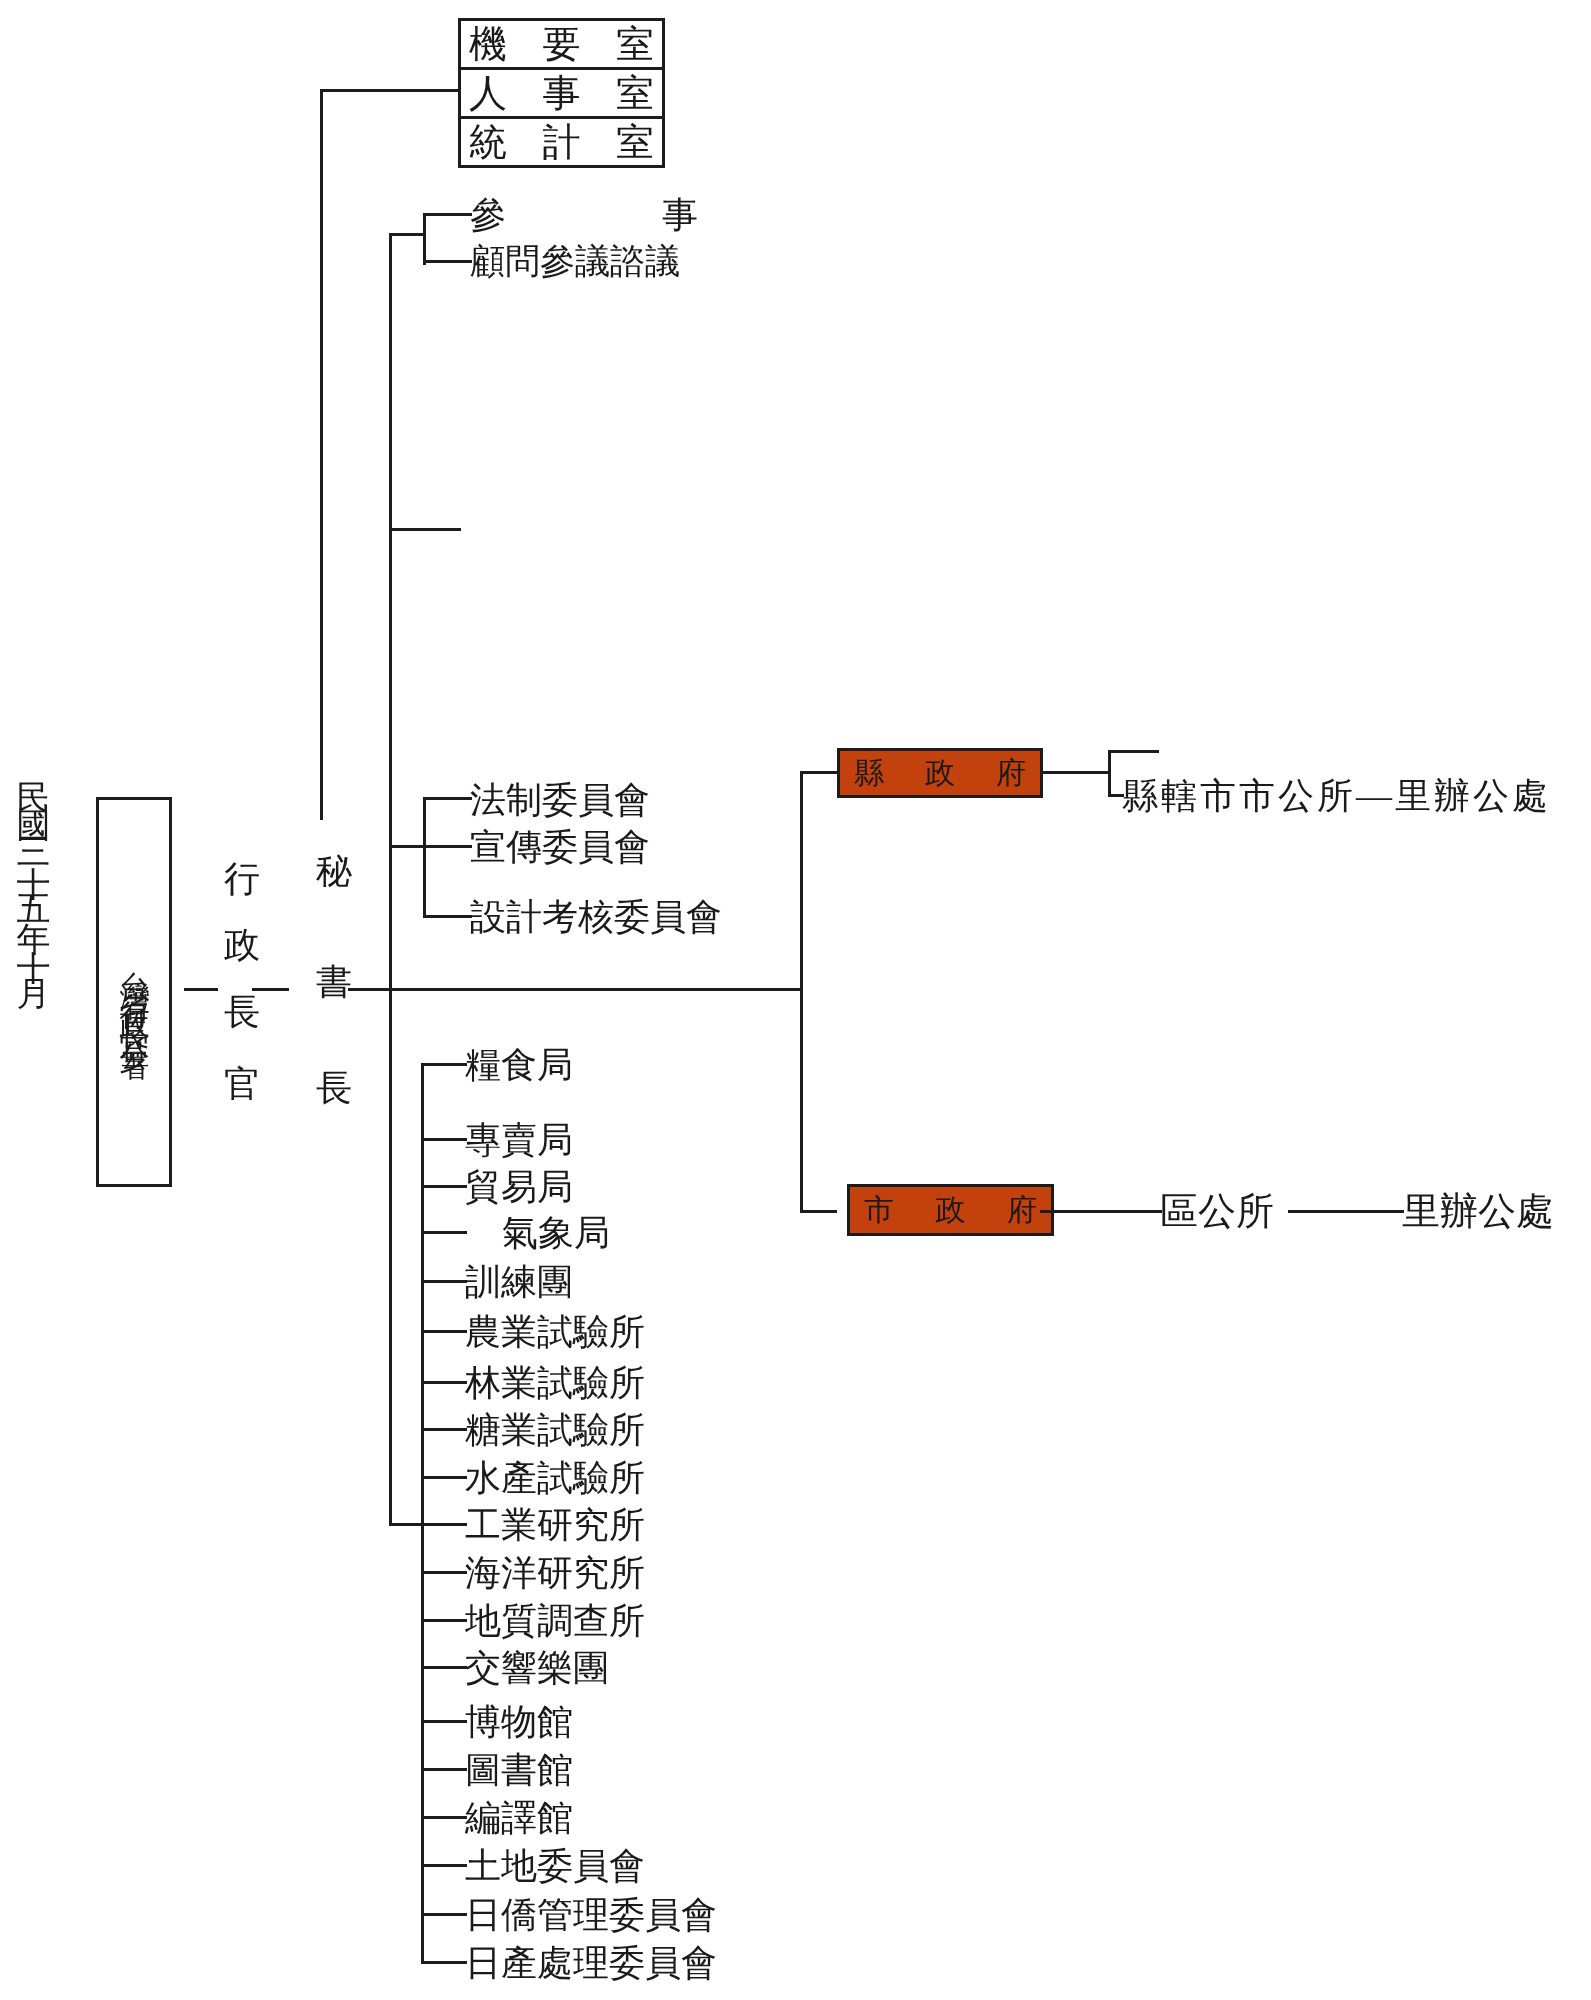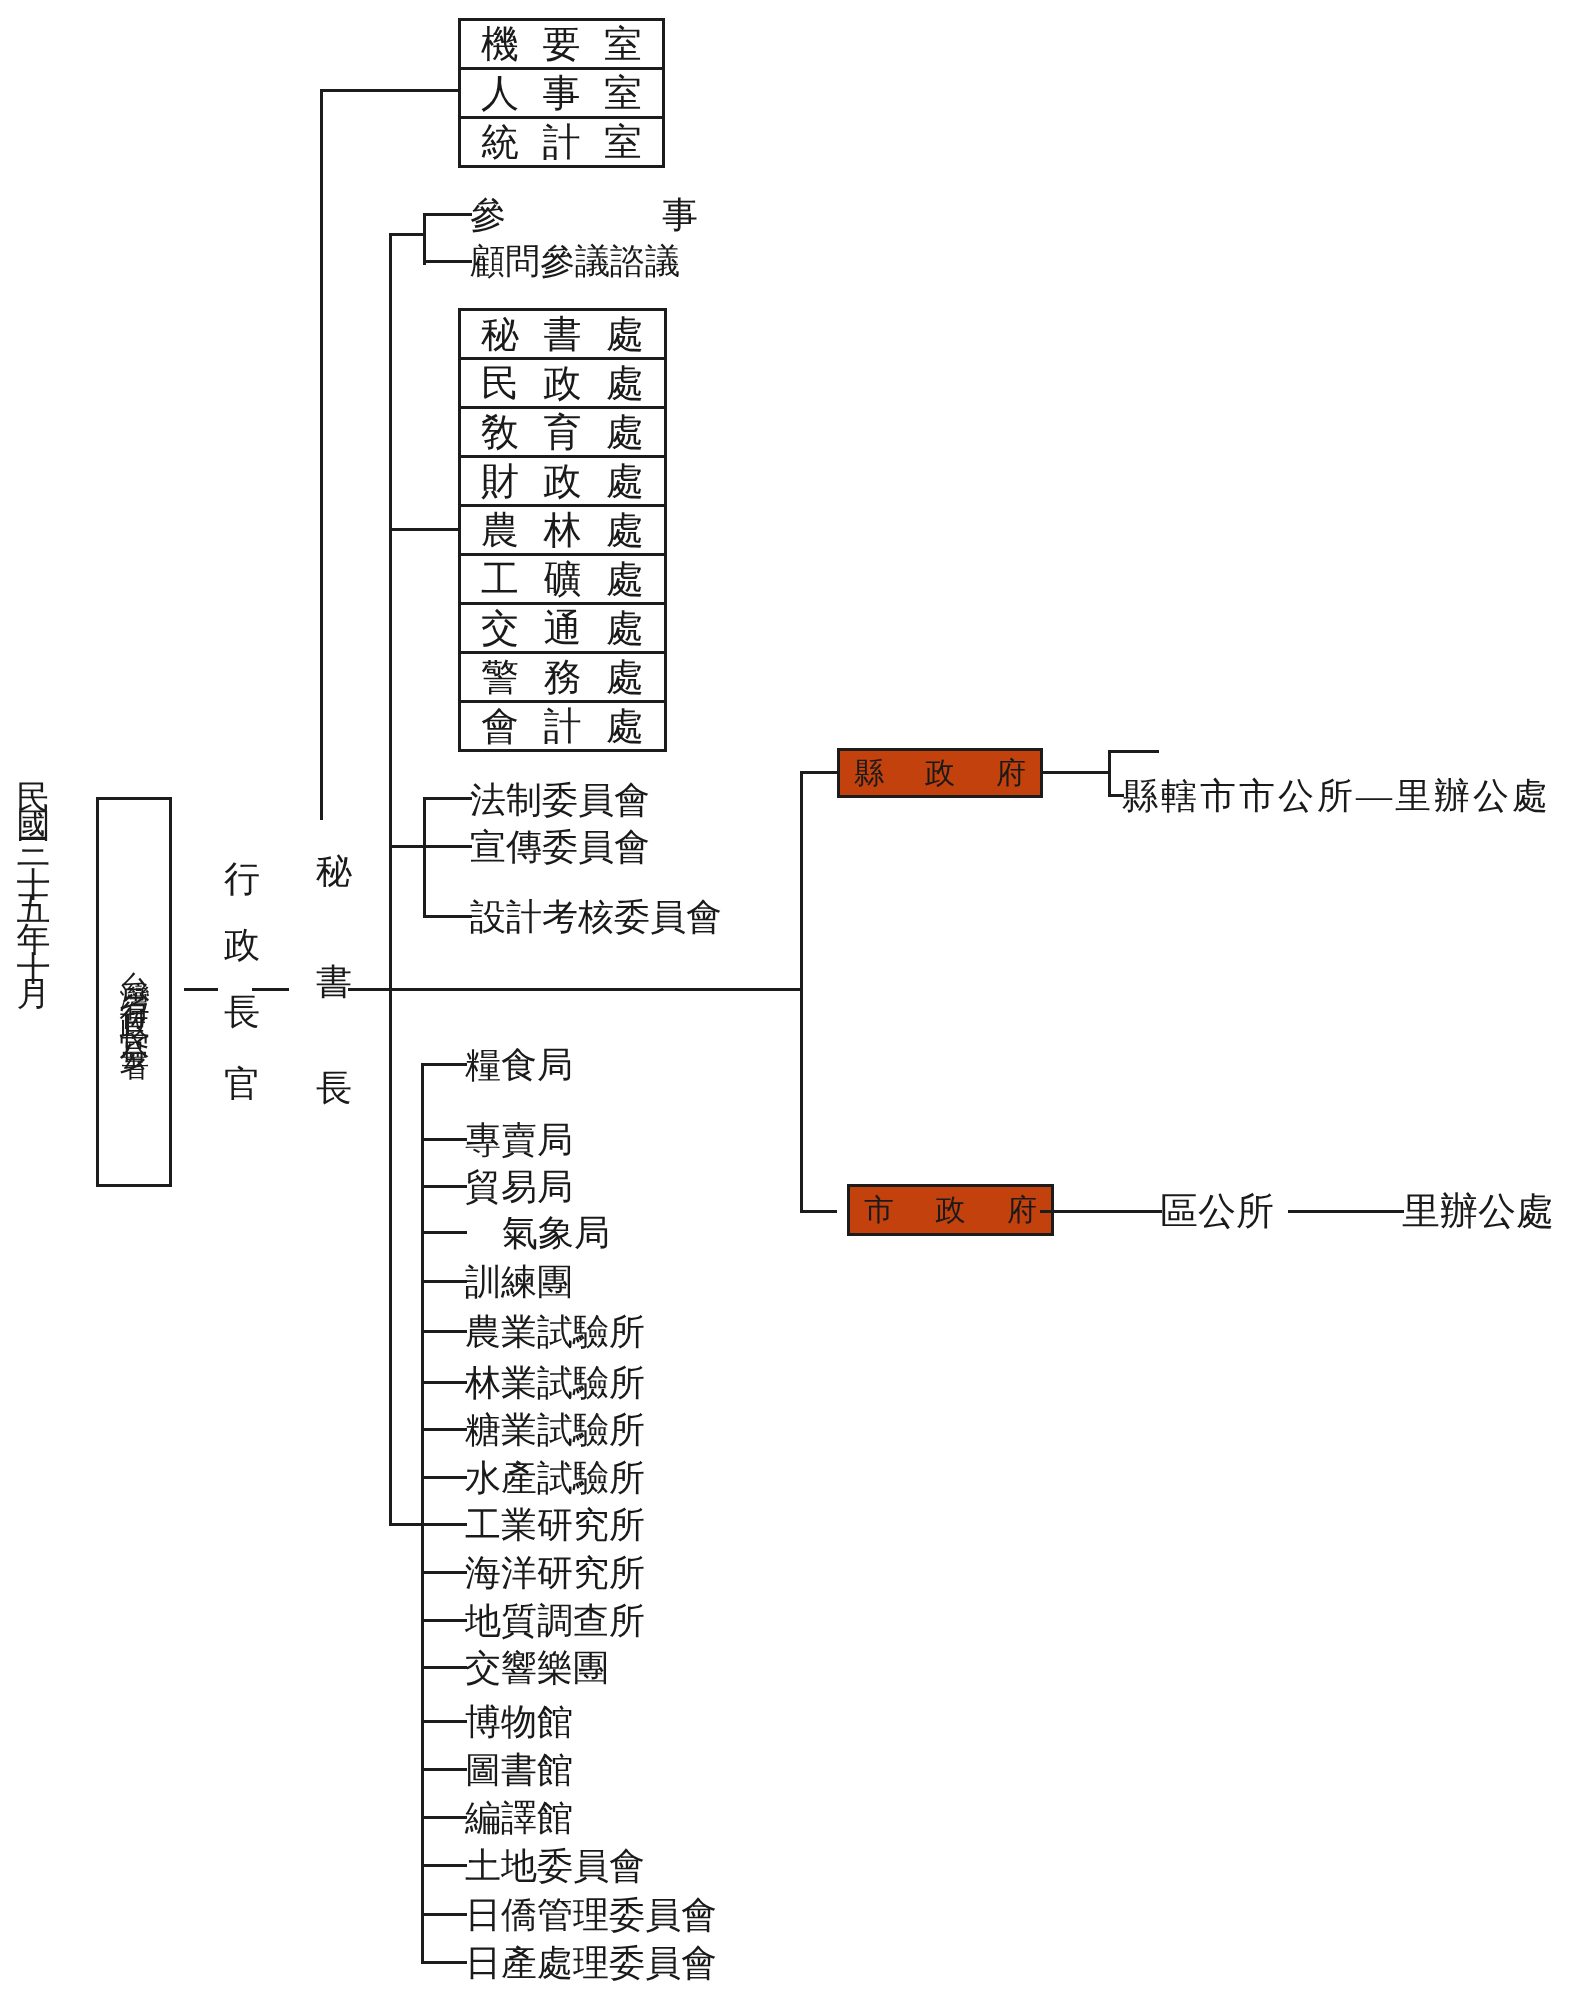--- a/index.html
+++ b/index.html
@@ -24,21 +24,21 @@
   }
   .stack {
     position:absolute;
     border:3px solid #1c1c1c;
     background:#ffffff;
     box-sizing:border-box;
   }
   .stack .row {
     height:46px; line-height:46px;
     font-size:38px;
-    padding:0 20px;
+    padding:0 8px;
     text-align:justify; text-align-last:justify;
     border-top:3px solid #1c1c1c;
     box-sizing:content-box;
   }
   .stack .row:first-child { border-top:none; }
   .obox {
     position:absolute;
     border:3px solid #1c1c1c;
     background:#c2410c;
     box-sizing:border-box;
@@ -80,31 +80,20 @@
   <div class="ln vl" style="left:389px; top:233px; height:1293px;"></div>
 
   <div class="ln hl" style="left:389px; top:233px; width:37px;"></div>
   <div class="ln vl" style="left:423px; top:213px; height:52px;"></div>
   <div class="ln hl" style="left:423px; top:213px; width:49px;"></div>
   <div class="ln hl" style="left:423px; top:260px; width:49px;"></div>
   <div class="t spread2" style="left:470px; top:194px; width:228px;">參事</div>
   <div class="t" style="left:470px; top:241px; font-size:35px;">顧問參議諮議</div>
 
   <div class="ln hl" style="left:389px; top:528px; width:72px;"></div>
-  <div class="stack" style="left:458px; top:308px; width:209px;">
-    <div class="row">秘書處</div>
-    <div class="row">民政處</div>
-    <div class="row">敎育處</div>
-    <div class="row">財政處</div>
-    <div class="row">農林處</div>
-    <div class="row">工礦處</div>
-    <div class="row">交通處</div>
-    <div class="row">警務處</div>
-    <div class="row">會計處</div>
-  </div>
 
   <div class="ln hl" style="left:389px; top:845px; width:83px;"></div>
   <div class="ln vl" style="left:423px; top:797px; height:121px;"></div>
   <div class="ln hl" style="left:423px; top:797px; width:49px;"></div>
   <div class="ln hl" style="left:423px; top:915px; width:49px;"></div>
   <div class="t" style="left:470px; top:779px;">法制委員會</div>
   <div class="t" style="left:470px; top:826px;">宣傳委員會</div>
   <div class="t" style="left:470px; top:896px;">設計考核委員會</div>
 
   <div class="ln vl" style="left:800px; top:771px; height:442px;"></div>

